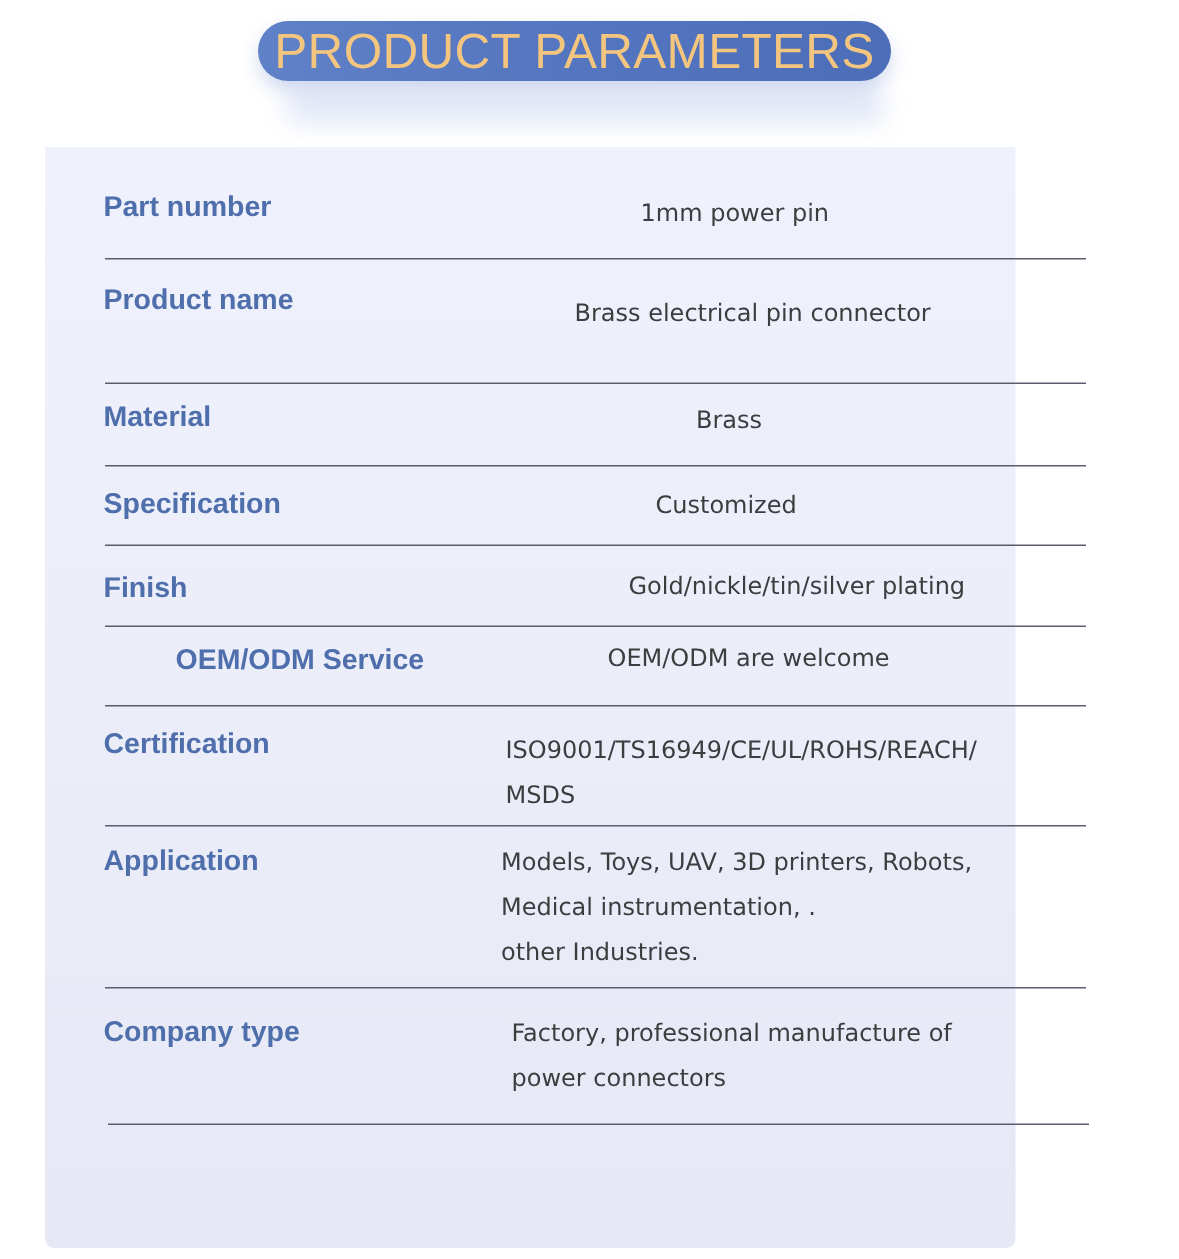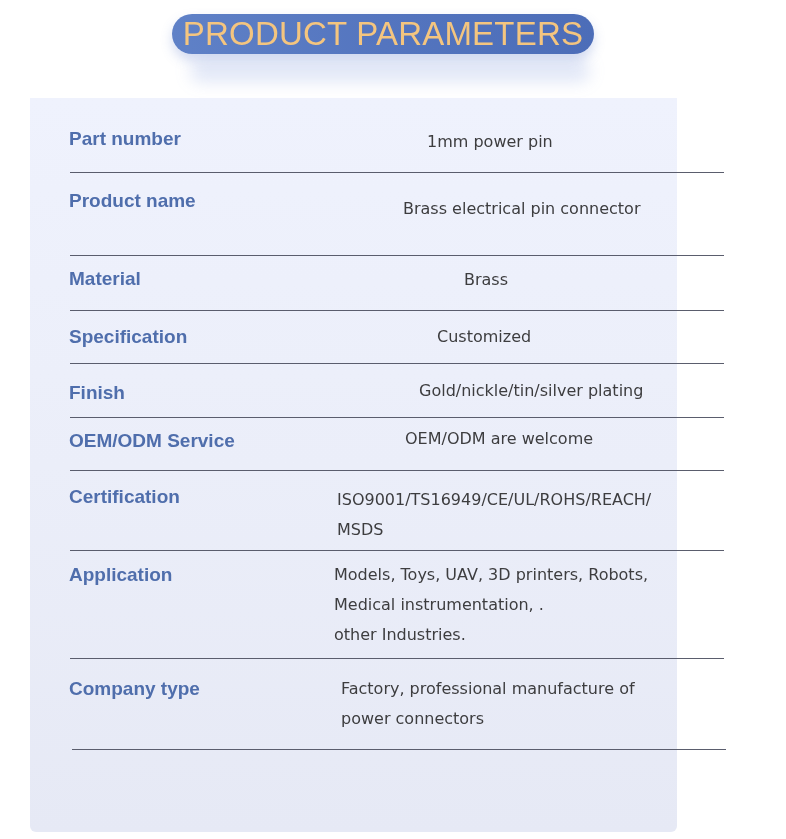--- a/index.html
+++ b/index.html
@@ -57,36 +57,36 @@
   <span class="pill-title">PRODUCT PARAMETERS</span>
 </div>
 
 <div class="card">
 
   <div class="label" style="top:30px;">Part number</div>
   <div class="value" style="left:397px; top:29px;">1mm power pin</div>
   <div class="divider" style="top:74px;"></div>
 
   <div class="label" style="top:92px;">Product name</div>
-  <div class="value" style="left:353px; top:96px;margin-left:20px;">Brass electrical pin connector</div>
+  <div class="value" style="left:353px; top:96px;">Brass electrical pin connector</div>
   <div class="divider" style="top:157px;"></div>
 
   <div class="label" style="top:170px;">Material</div>
   <div class="value" style="left:434px; top:167px;">Brass</div>
   <div class="divider" style="top:212px;"></div>
 
   <div class="label" style="top:228px;">Specification</div>
   <div class="value" style="left:407px; top:224px;">Customized</div>
   <div class="divider" style="top:265px;"></div>
 
   <div class="label" style="top:284px;">Finish</div>
   <div class="value" style="left:389px; top:278px;">Gold/nickle/tin/silver plating</div>
   <div class="divider" style="top:319px;"></div>
 
-  <div class="label" style="top:332px;">OEM/ODM Service</div>
+  <div class="label" style="top:332px;margin-left:48px;">OEM/ODM Service</div>
   <div class="value" style="left:375px; top:326px;">OEM/ODM are welcome</div>
   <div class="divider" style="top:372px;"></div>
 
   <div class="label" style="top:388px;">Certification</div>
   <div class="value" style="left:307px; top:387px;">ISO9001/TS16949/CE/UL/ROHS/REACH/</div>
   <div class="value" style="left:307px; top:417px;">MSDS</div>
   <div class="divider" style="top:452px;"></div>
 
   <div class="label" style="top:466px;">Application</div>
   <div class="value" style="left:304px; top:462px;">Models, Toys, UAV, 3D printers, Robots,</div>

